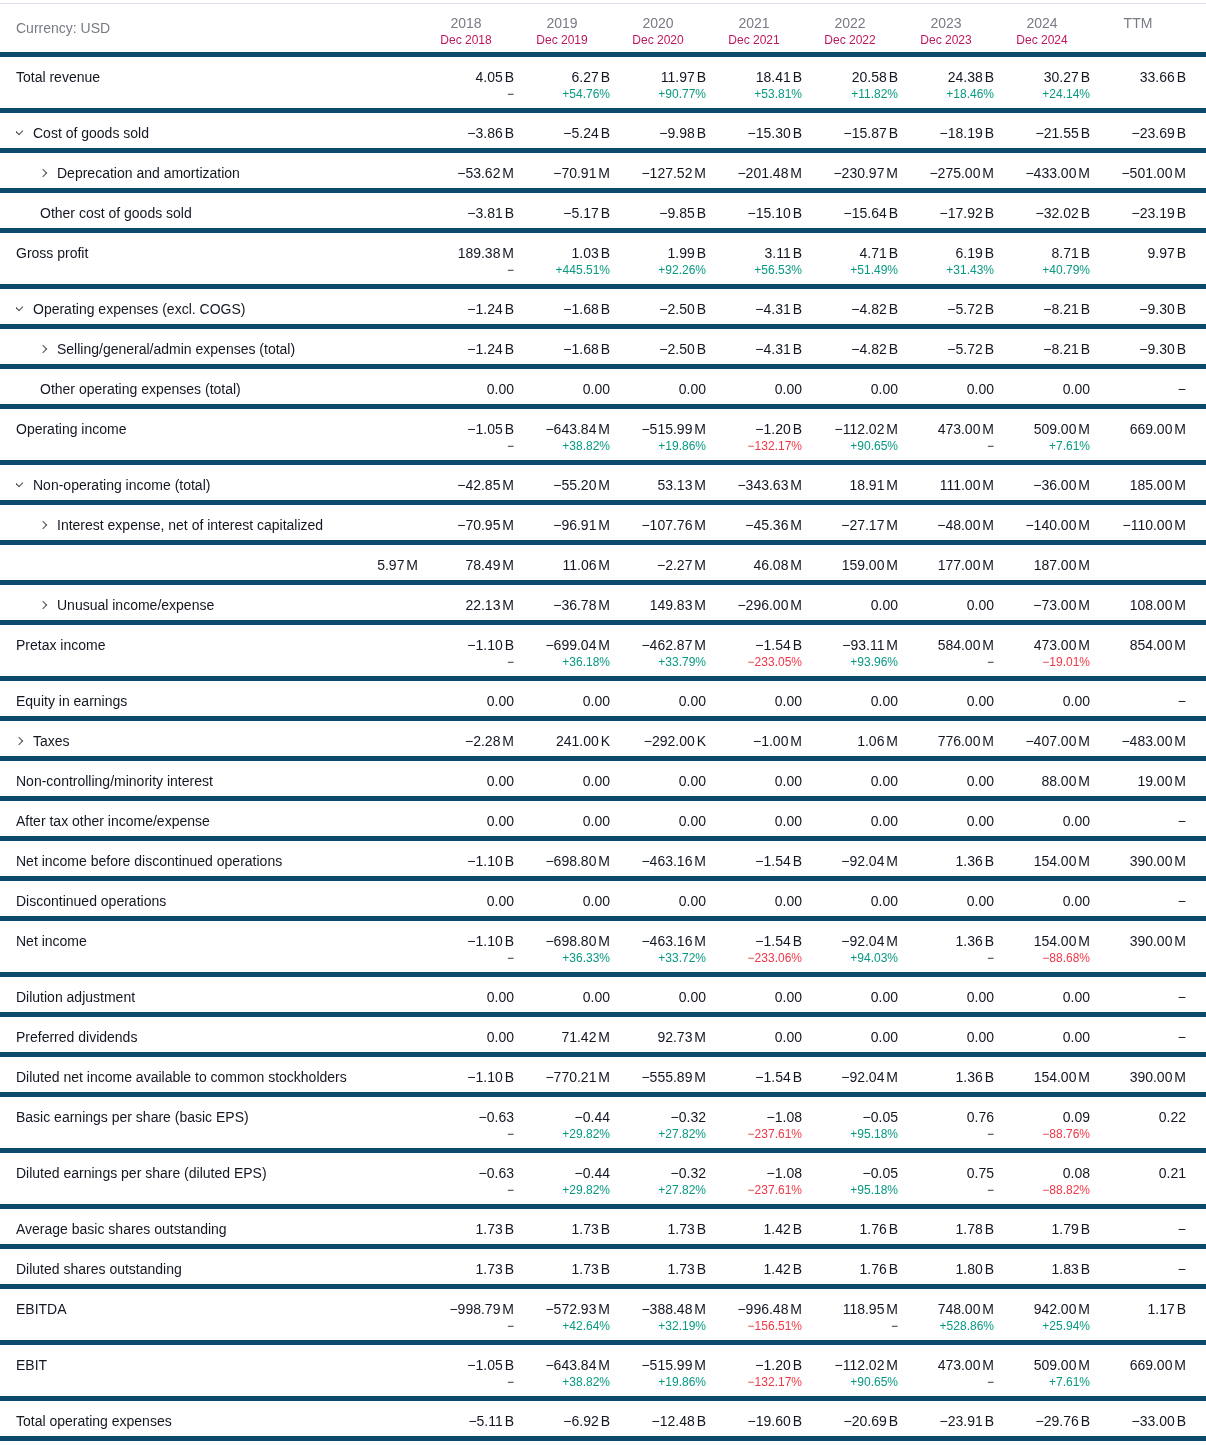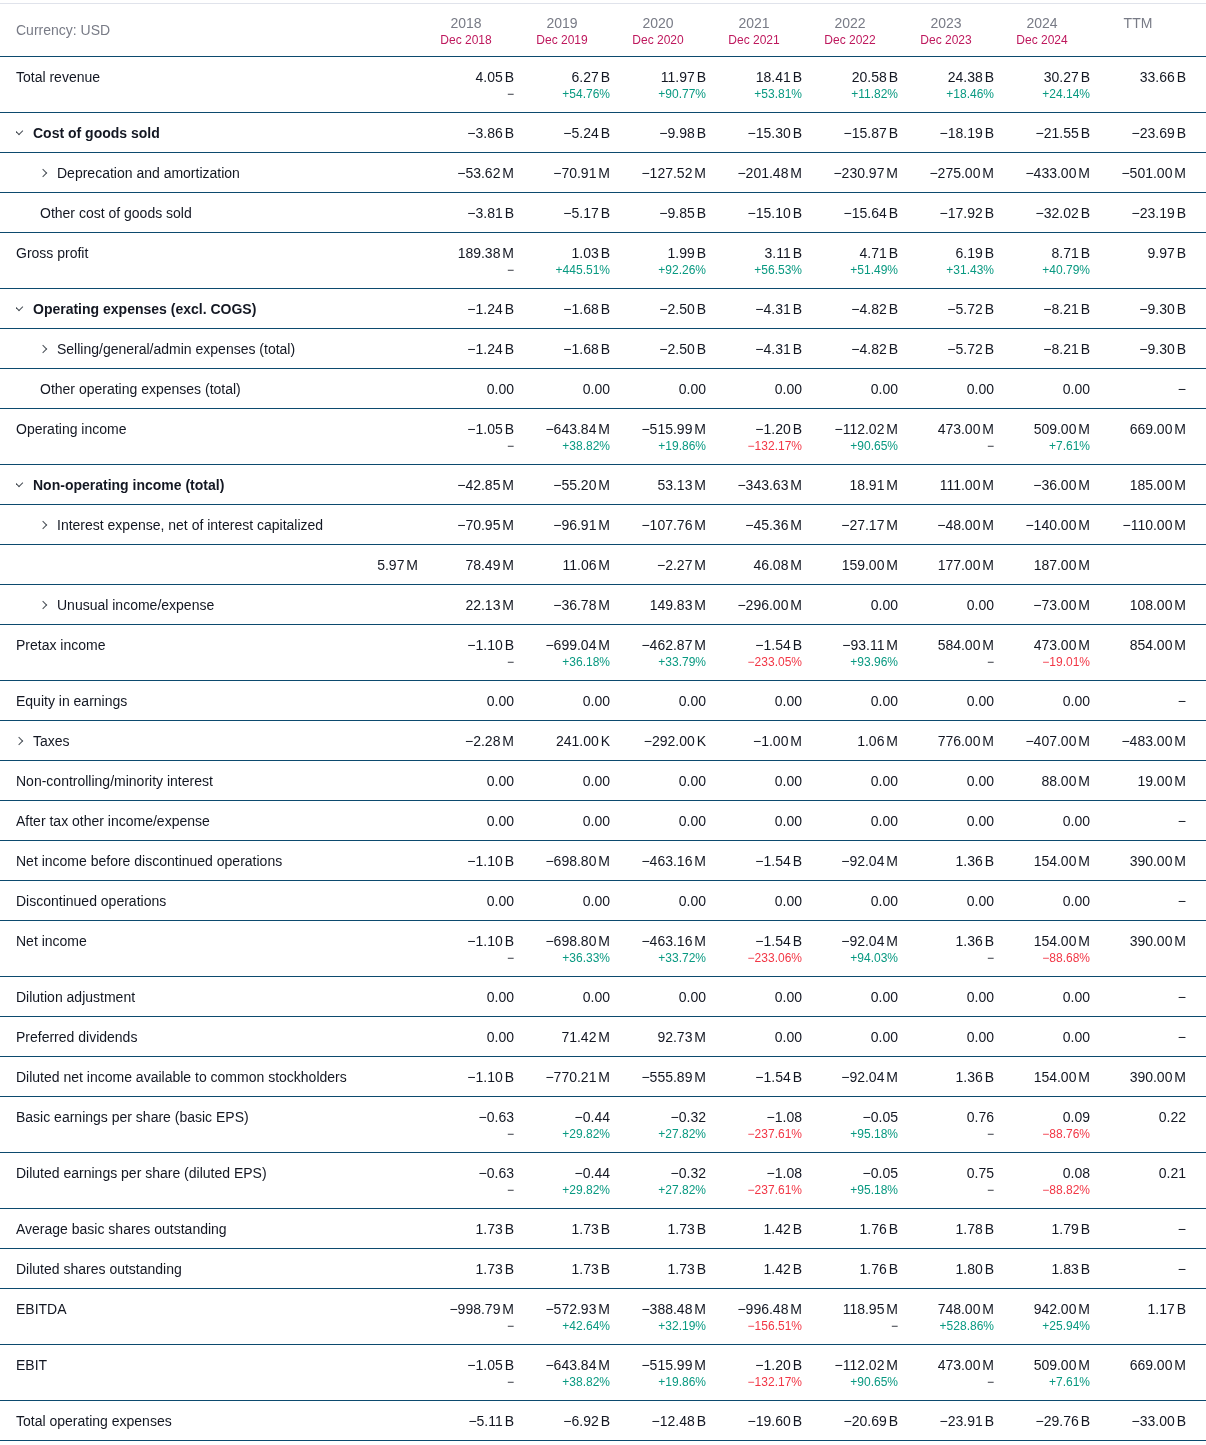--- a/index.html
+++ b/index.html
@@ -12,21 +12,21 @@
   .statement {
     width: 1206px;
     margin-top: 3px;
     border-top: 1px solid #e0e3eb;
   }
   .grid-row {
     display: grid;
     grid-template-columns: 1fr repeat(8, 96px);
     padding-left: 16px;
     padding-right: 20px;
-    border-bottom: 1px solid #0c4a6e;
+    border-bottom: 5px solid #0c4a6e;
   }
   
   .header-row { height: 53px; }
   .currency-cell {
     align-self: center;
     font-size: 14px;
     color: #787b86;
   }
   .col-head {
     text-align: center;
@@ -38,21 +38,21 @@
   .row.r1 { height: 40px; }
   .row.r2 { height: 56px; }
   .label-cell {
     display: flex;
     align-items: flex-start;
     padding-top: 12px;
     overflow: hidden;
   }
   .label-cell.indent { padding-left: 24px; }
   .label { font-size: 14px; line-height: 17px; white-space: nowrap; }
-  .label.bold { font-weight: 700; }
+  .label.bold { font-weight: 400; }
   .chev {
     flex: 0 0 auto;
     display: inline-block;
     width: 6px; height: 6px;
     border-right: 1.5px solid #495057;
     border-bottom: 1.5px solid #495057;
     margin-top: 4px;
     margin-right: 11px;
   }
   .chev.down { transform: rotate(45deg); margin-top: 3px; }

